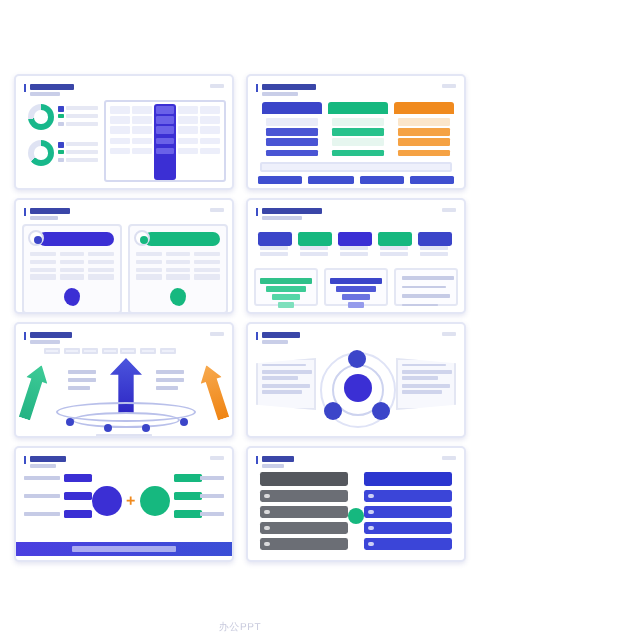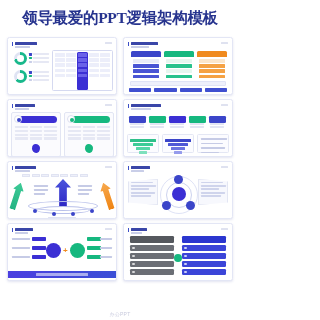--- a/index.html
+++ b/index.html
@@ -112,21 +112,20 @@
   .watermark{
     position:absolute; left:0; bottom:3px; width:240px; text-align:center;
     font-size:5px; color:#c8cadd; letter-spacing:.3px;
   }
 </style>
 </head>
 <body>
 
 <div class="page">
 
-  <div class="title">领导最爱的PPT逻辑架构模板</div>
 
   <div class="grid">
 
     <div class="slide">
       <div class="s-head">
         <div class="bar"></div>
         <div class="t1"></div>
         <div class="t2"></div>
       </div>
       <div class="s-corner"></div>

